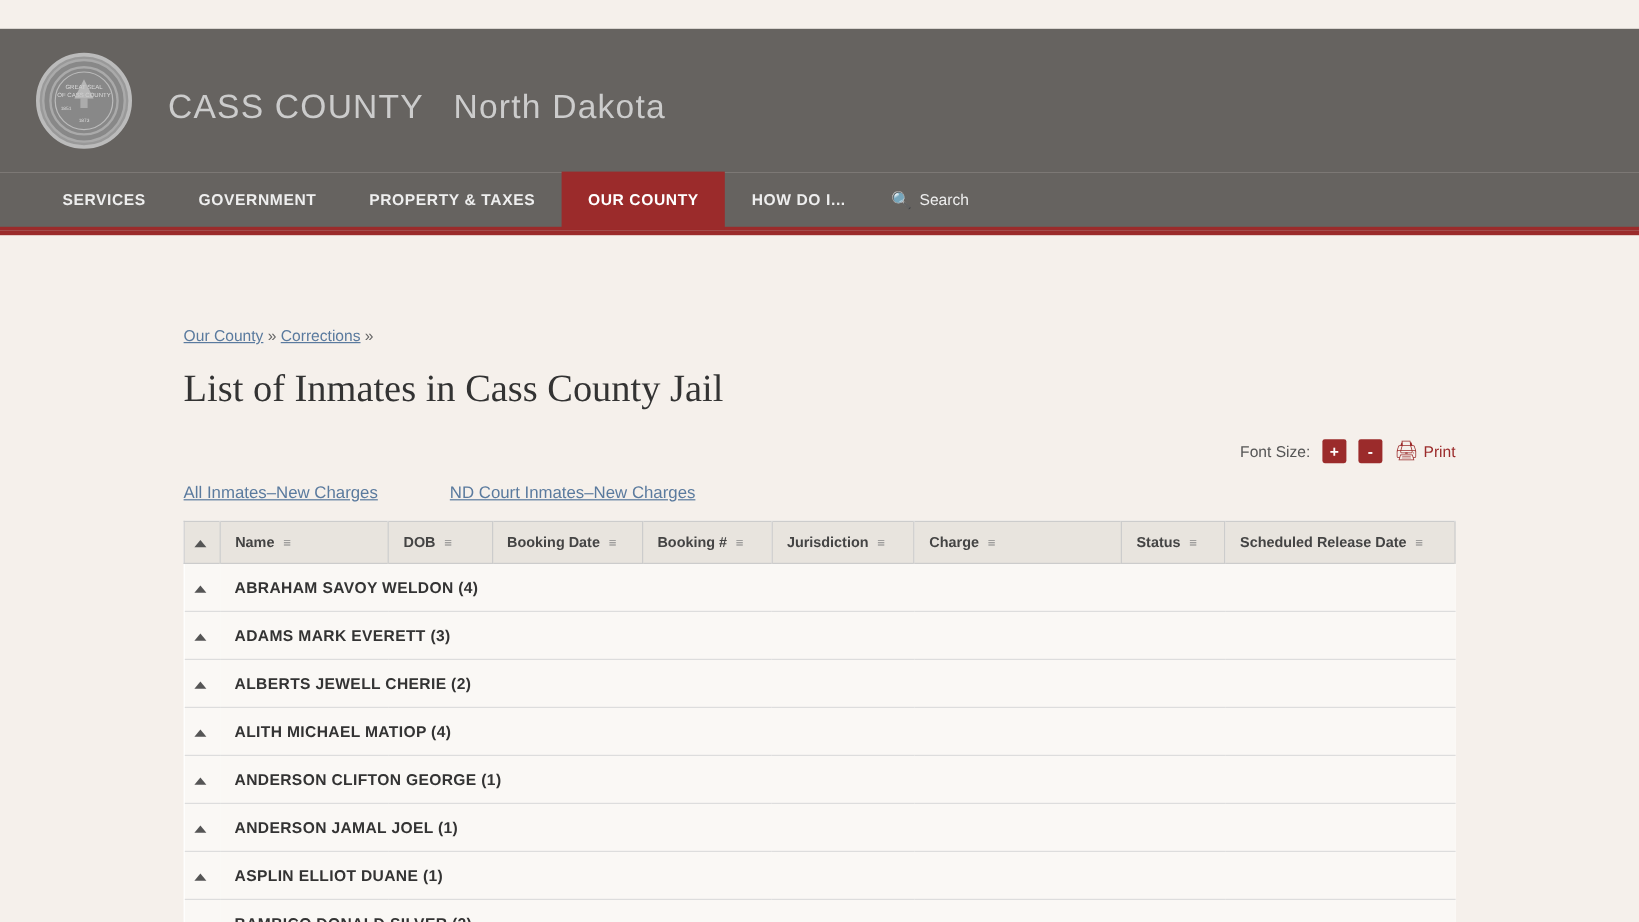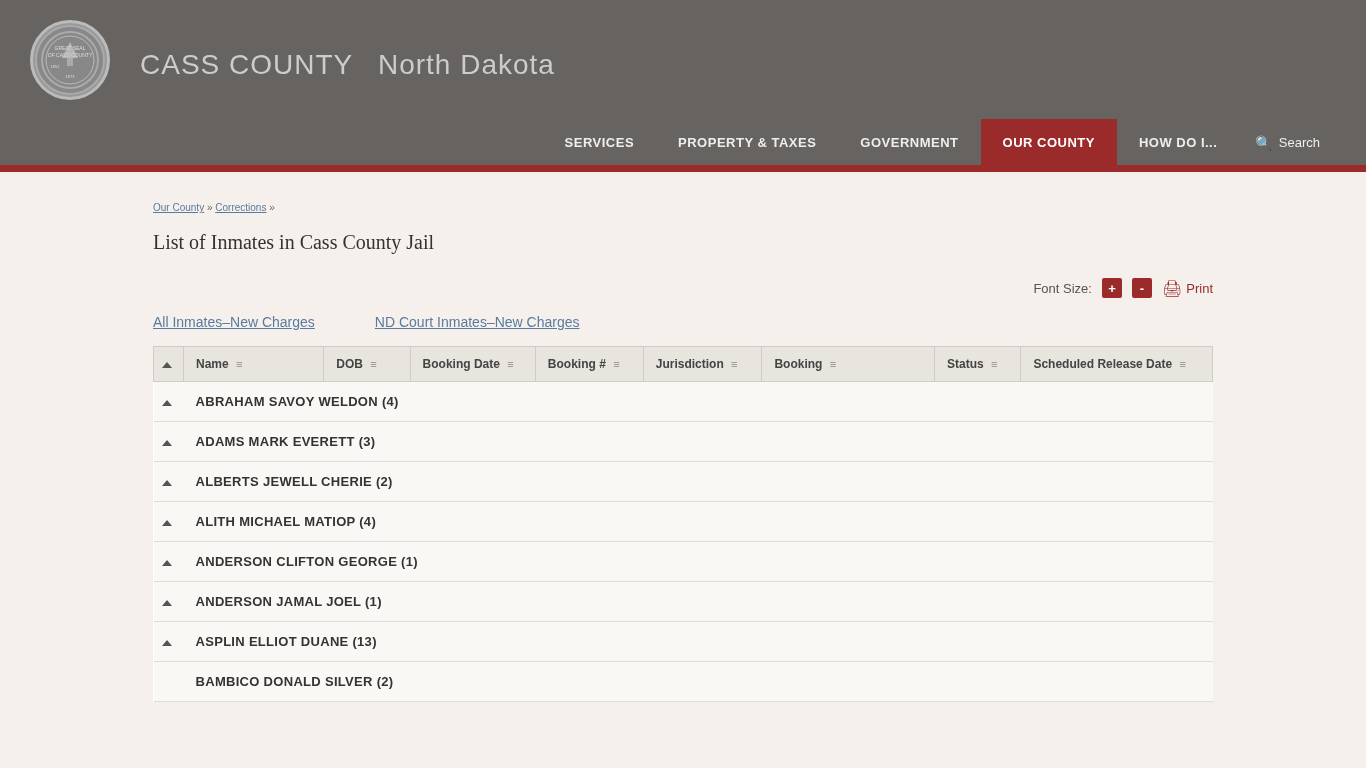--- a/index.html
+++ b/index.html
@@ -5,20 +5,21 @@
     * { margin: 0; padding: 0; box-sizing: border-box; }
     body { font-family: Arial, sans-serif; background: #f5f0eb; color: #333; }
 
     
     .header {
       background: #666360;
       display: flex;
       align-items: center;
       padding: 17px 30px;
       height: 120px;
+      margin-top: 24px;
     }
     .logo-area {
       display: flex;
       align-items: center;
       gap: 18px;
       margin-right: 40px;
     }
     .seal {
       width: 80px;
       height: 80px;
@@ -61,21 +62,20 @@
       font-weight: 400;
       margin-left: 12px;
     }
 
     
     .nav {
       background: #666360;
       border-bottom: 3px solid #9b2b2b;
       display: flex;
       align-items: center;
-      justify-content: flex-end;
       padding: 0 30px;
       height: 48px;
       gap: 0;
     }
     .nav-item {
       padding: 0 22px;
       height: 48px;
       display: flex;
       align-items: center;
       color: #eee;
@@ -107,34 +107,35 @@
 
     
     .main-content {
       max-width: 1100px;
       margin: 0 auto;
       padding: 30px 20px;
     }
 
     
     .breadcrumb {
-      font-size: 10px;
+      font-size: 13px;
       color: #666;
       margin-bottom: 18px;
+      margin-top: 46px;
     }
     .breadcrumb a {
       color: #5a7a9e;
       text-decoration: underline;
       cursor: pointer;
     }
     .breadcrumb span { color: #666; }
 
     
     .page-title {
-      font-size: 20px;
+      font-size: 32px;
       font-weight: 300;
       color: #333;
       margin-bottom: 24px;
       font-family: Georgia, serif;
     }
 
     
     .toolbar {
       display: flex;
       justify-content: flex-end;
@@ -267,22 +268,22 @@
       <div class="county-name">
         <span>CASS COUNTY</span>
         <span>North Dakota</span>
       </div>
     </div>
   </div>
 </header>
 
 <nav class="nav">
   <a class="nav-item">SERVICES</a>
+  <a class="nav-item">GOVERNMENT</a>
   <a class="nav-item">PROPERTY &amp; TAXES</a>
-  <a class="nav-item">GOVERNMENT</a>
   <a class="nav-item active">OUR COUNTY</a>
   <a class="nav-item">HOW DO I...</a>
   <div class="nav-search">
     <span class="search-icon-nav">🔍</span>
     <span>Search</span>
   </div>
 </nav>
 
 <div class="red-bar"></div>
 
@@ -332,21 +333,21 @@
         </th>
         <th class="col-booking-num">
           <span>Booking #</span>
           <span class="sort-icon">≡</span>
         </th>
         <th class="col-jurisdiction">
           <span>Jurisdiction</span>
           <span class="sort-icon">≡</span>
         </th>
         <th class="col-charge">
-          <span>Booking</span>
+          <span>Charge</span>
           <span class="sort-icon">≡</span>
         </th>
         <th class="col-status">
           <span>Status</span>
           <span class="sort-icon">≡</span>
         </th>
         <th class="col-release">
           <span>Scheduled Release Date</span>
           <span class="sort-icon">≡</span>
         </th>
@@ -372,21 +373,21 @@
         <tr class="inmate-row">
           <td><span class="chevron-up"></span></td>
           <td colspan="8" class="inmate-name">ANDERSON CLIFTON GEORGE (1)</td>
         </tr>
         <tr class="inmate-row">
           <td><span class="chevron-up"></span></td>
           <td colspan="8" class="inmate-name">ANDERSON JAMAL JOEL (1)</td>
         </tr>
         <tr class="inmate-row">
           <td><span class="chevron-up"></span></td>
-          <td colspan="8" class="inmate-name">ASPLIN ELLIOT DUANE (13)</td>
+          <td colspan="8" class="inmate-name">ASPLIN ELLIOT DUANE (1)</td>
         </tr>
         <tr class="inmate-row">
           <td></td>
           <td colspan="8" class="inmate-name">BAMBICO DONALD SILVER (2)</td>
         </tr>
       </tbody>
   </table>
 
 </main>
 

